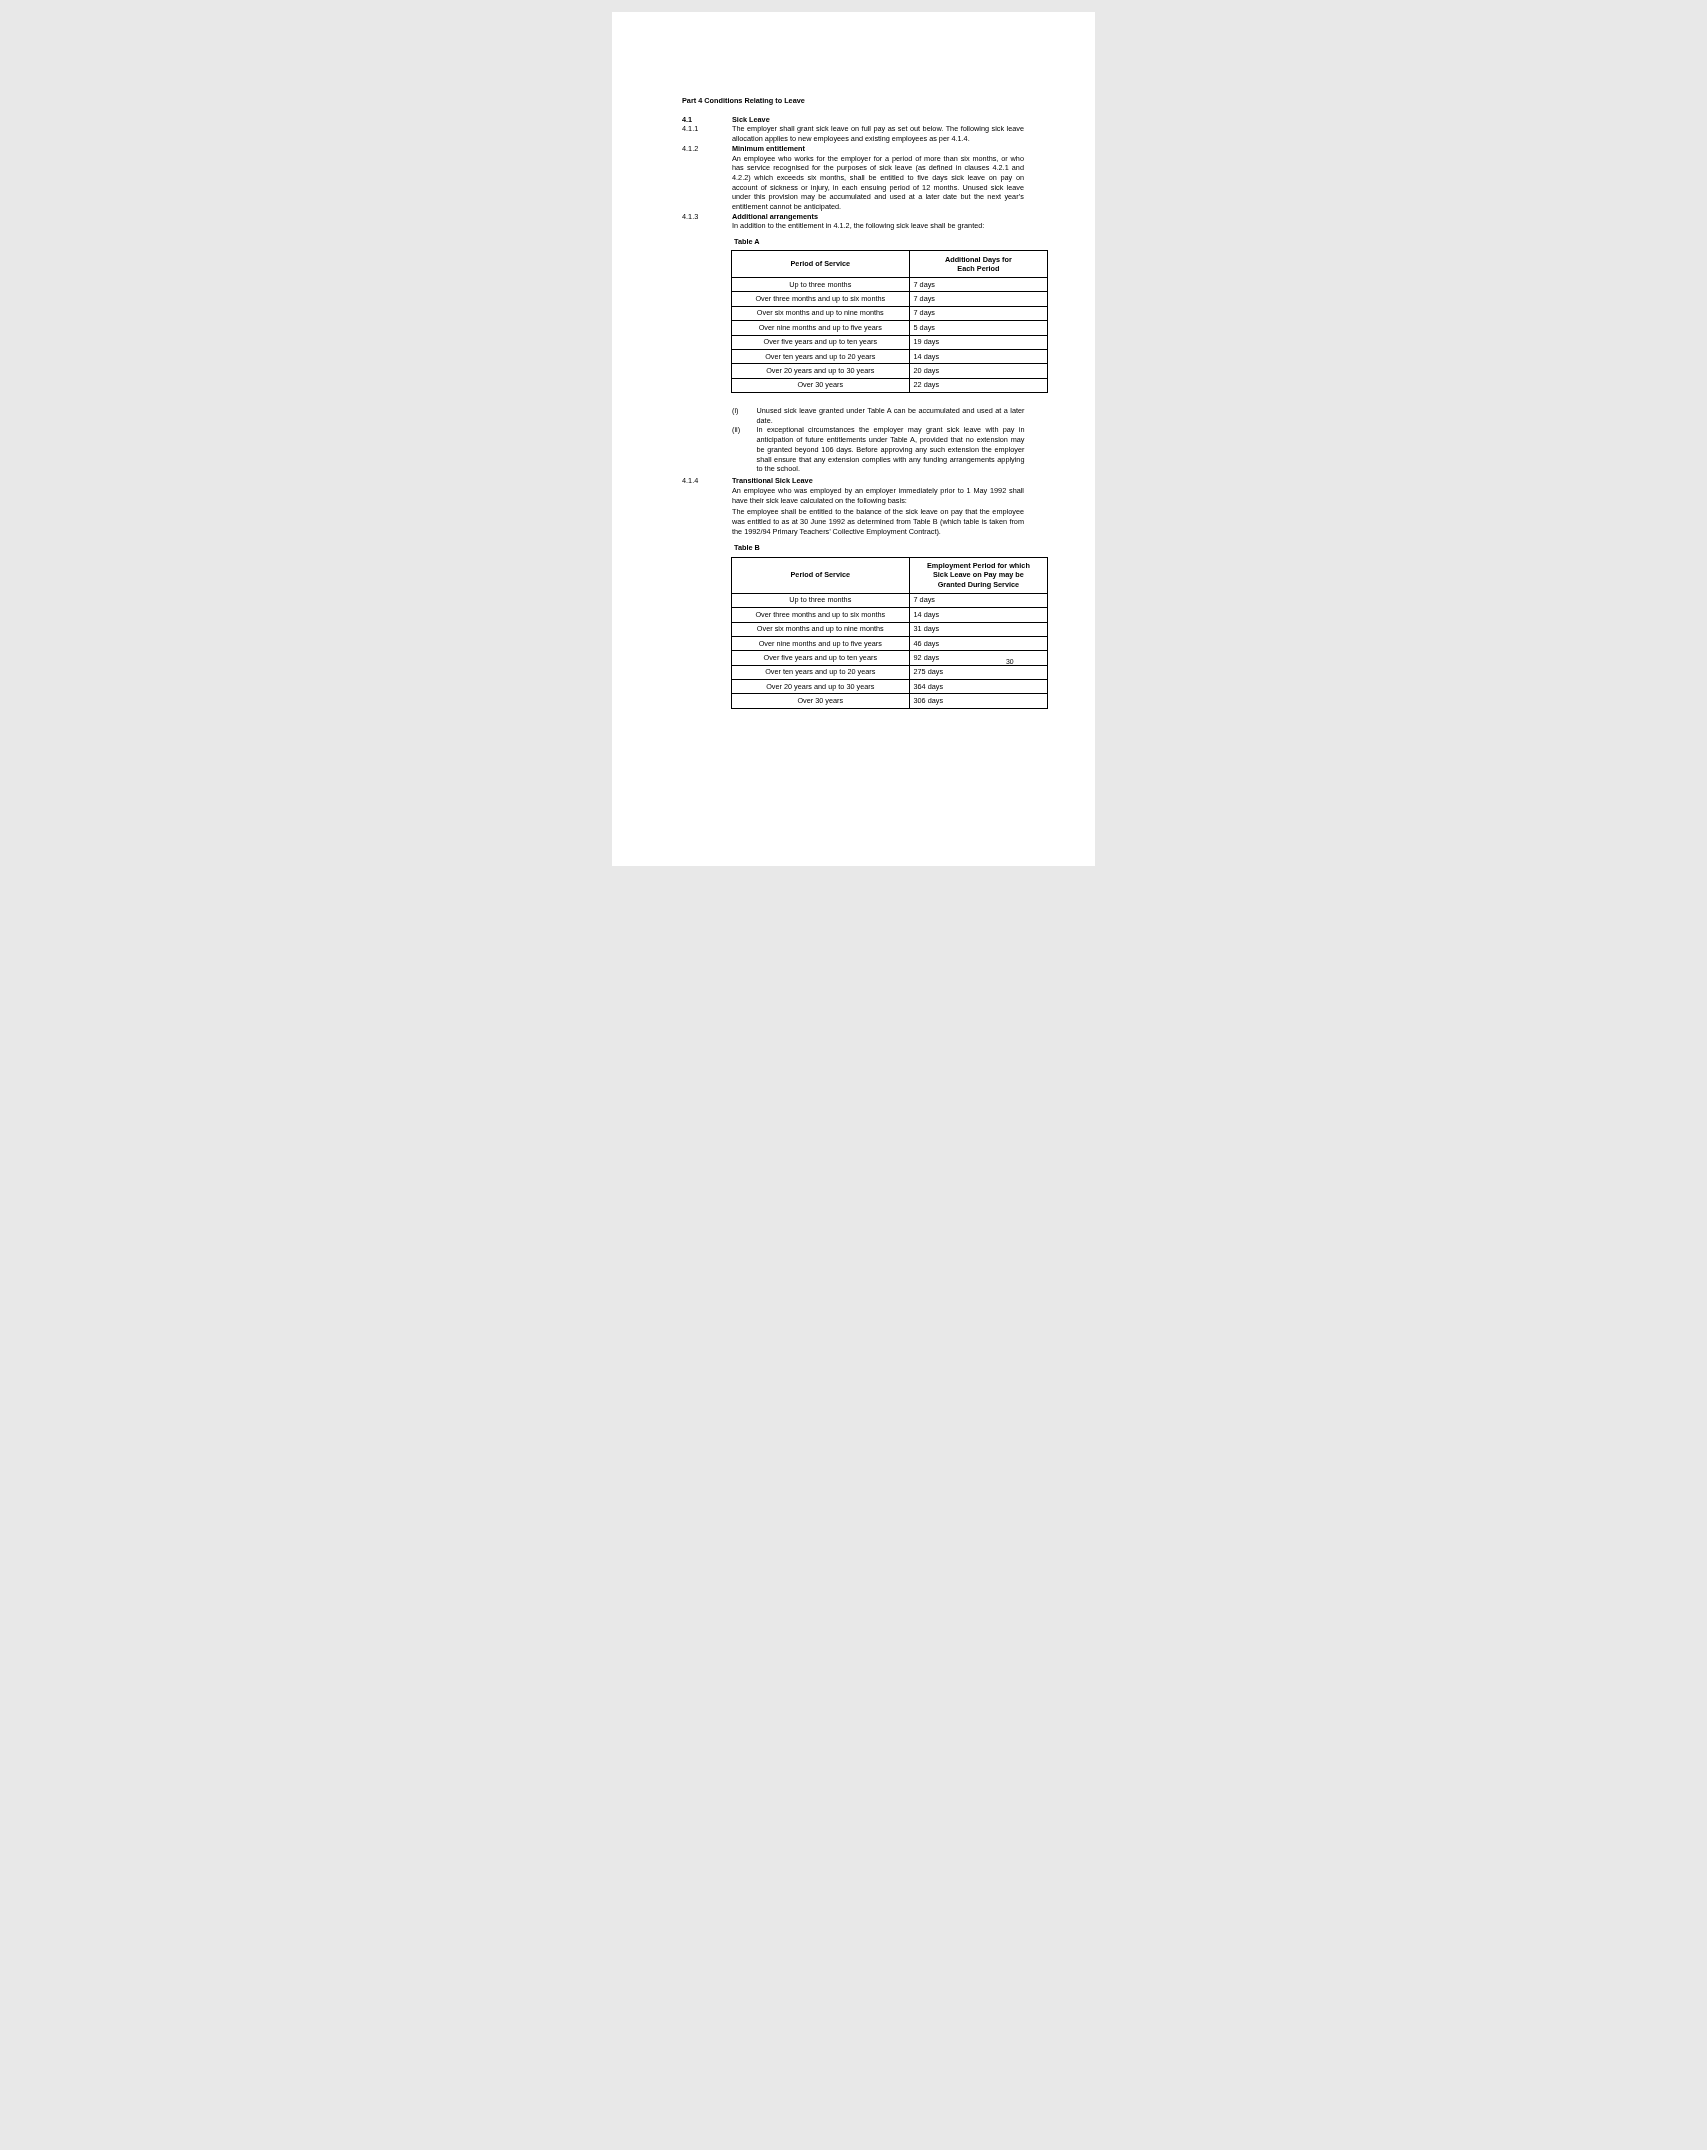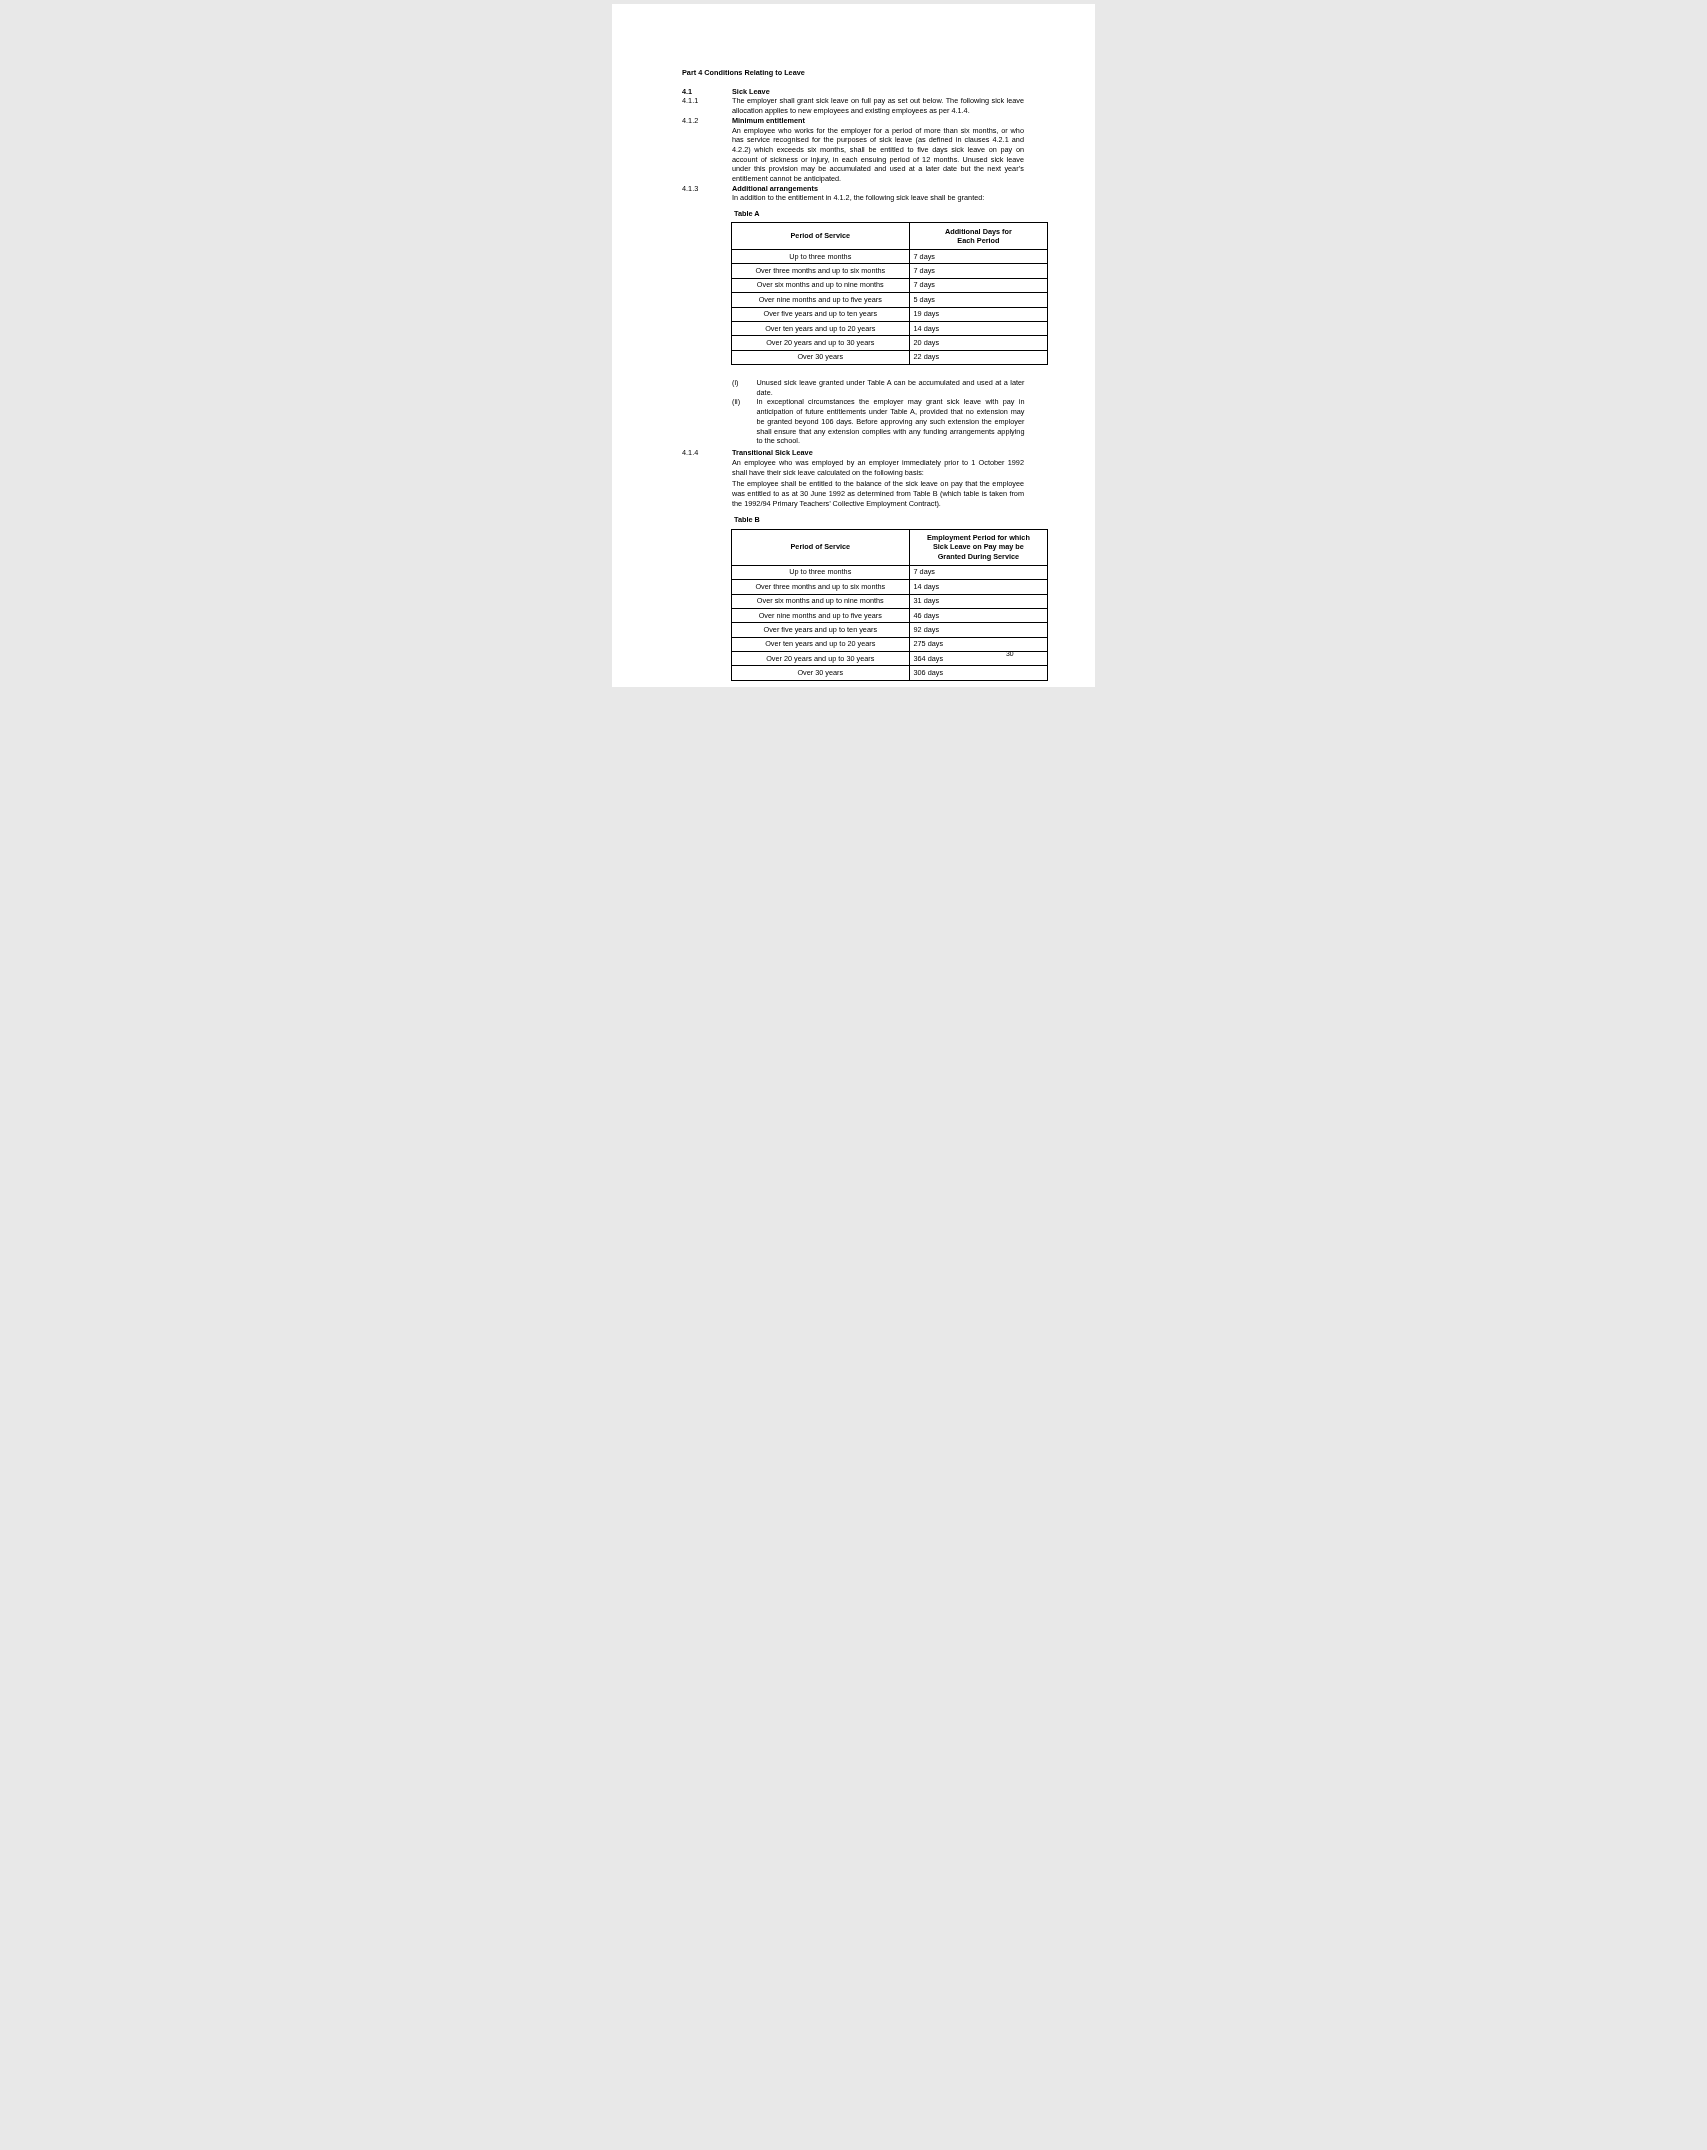--- a/index.html
+++ b/index.html
@@ -1,25 +1,25 @@
 <!DOCTYPE html>
 <html style="font-size:6.9px"><head>
 <meta charset="utf-8">
 <style>
   html,body{margin:0;padding:0;background:#e8e8e8;}
   .page{
     position:relative;
-    width:483px;height:683px;
-    margin:4px auto;
+    width:483px;height:854px;
+    margin:12px auto;
     background:#ffffff;
     font-family:"Liberation Sans","DejaVu Sans",sans-serif;
     color:#000;
     font-size:7.3px;line-height:9.7px;
     box-sizing:border-box;
-    padding:64px 0 0 70px;
+    padding:84px 0 0 70px;
     overflow:hidden;
   }
   .doc-title{font-weight:bold;margin:0 0 9px 0;}
   .clause{display:flex;align-items:flex-start;}
   .clause .num{width:50px;flex:none;}
   .clause .body{width:292px;flex:none;text-align:justify;}
   .bold{font-weight:bold;}
   .para{margin:0;}
   .para + .para{margin-top:2.2px;}
   .tbl-label{font-weight:bold;margin:6px 0 3.4px 52px;}
@@ -146,21 +146,21 @@
     <div class="list-item">
       <span class="marker">(ii)</span>
       <span class="li-text">In exceptional circumstances the employer may grant sick leave with pay in anticipation of future entitlements under Table A, provided that no extension may be granted beyond 106 days.  Before approving any such extension the employer shall ensure that any extension complies with any funding arrangements applying to the school.</span>
     </div>
   </div>
 
   <div class="clause">
     <span class="num">4.1.4</span>
     <span class="body">
       <span class="bold" style="display:block;">Transitional Sick Leave</span>
-      <span class="para" style="display:block;text-align:justify;">An employee who was employed by an employer immediately prior to 1 October 1992 shall have their sick leave calculated on the following basis:</span>
+      <span class="para" style="display:block;text-align:justify;">An employee who was employed by an employer immediately prior to 1 May 1992 shall have their sick leave calculated on the following basis:</span>
       <span class="para" style="display:block;text-align:justify;">The employee shall be entitled to the balance of the sick leave on pay that the employee was entitled to as at 30 June 1992 as determined from Table B (which table is taken from the 1992/94 Primary Teachers’ Collective Employment Contract).</span>
     </span>
   </div>
 
   <p class="tbl-label b">Table B</p>
 
   <table class="doc-table">
     <thead>
       <tr>
         <th>

